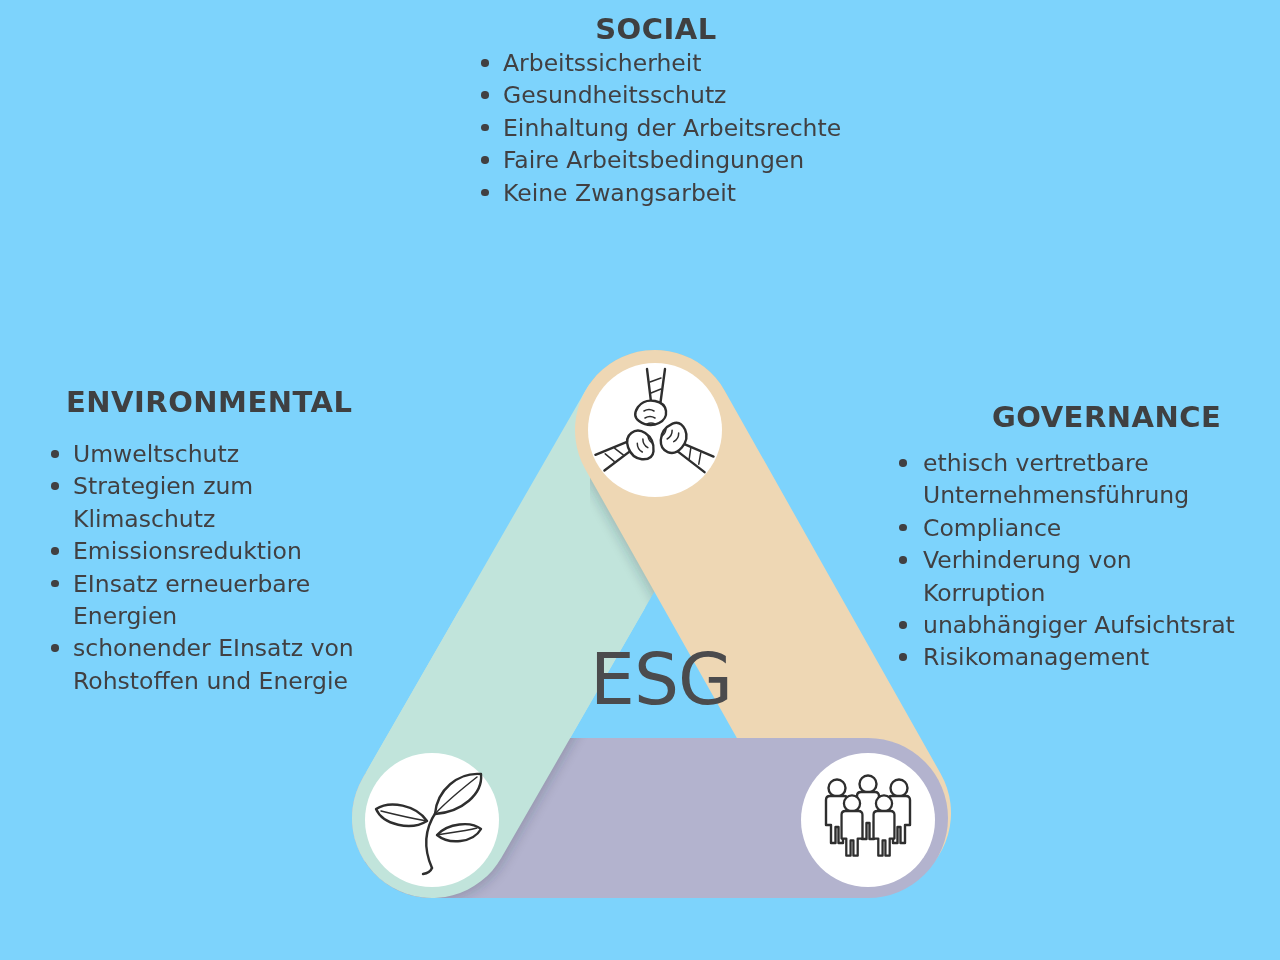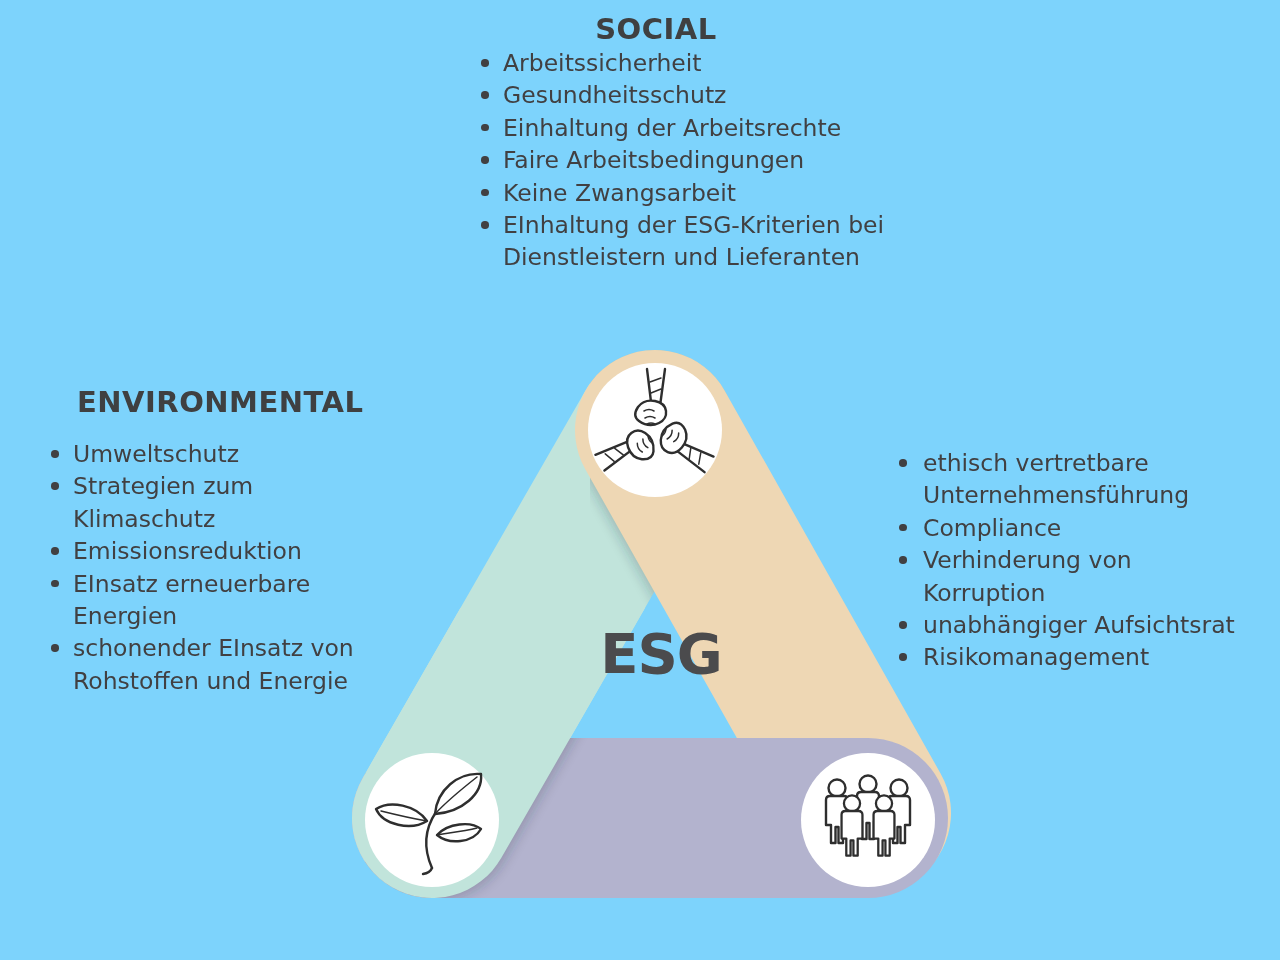--- a/index.html
+++ b/index.html
@@ -7,42 +7,42 @@
     position:relative; width:1280px; height:960px; overflow:hidden;
     background:#7dd3fc; font-family:"DejaVu Sans","Liberation Sans",sans-serif;
   }
   #triangle-svg { position:absolute; left:0; top:0; z-index:1; }
 
   .heading {
     position:absolute; z-index:3; color:#3f4041; font-weight:bold;
     font-size:29px; line-height:1.1; letter-spacing:0.5px; white-space:nowrap;
   }
   #social-heading { left:656px; top:14px; transform:translateX(-50%); }
-  #environmental-heading { left:66px; top:387px;margin-left:11px; }
+  #environmental-heading { left:66px; top:387px; }
   #governance-heading { left:992px; top:402px; }
 
   ul.bullets {
     position:absolute; z-index:3; margin:0; padding:0; list-style:none;
     color:#414042; font-size:23.5px; line-height:32.4px; width:460px;
   }
   ul.bullets li {
     position:relative; padding-left:26px; white-space:pre-line;
   }
   ul.bullets li::before {
     content:""; position:absolute; left:4px; top:12px;
     width:7.5px; height:7.5px; border-radius:50%; background:#414042;
   }
   #social-list { left:477px; top:47px; }
   #environmental-list { left:47px; top:438px; width:420px; }
   #governance-list { left:895px; top:447px; padding-left:0; }
   #governance-list li { padding-left:28px; }
 
   #esg-label {
-    position:absolute; z-index:4; left:661px; top:626px; transform:translateX(-50%);
-    color:#4b4b4d; font-size:56px; font-weight:bold; letter-spacing:-1px; line-height:1;
+    position:absolute; z-index:4; left:661px; top:644px; transform:translateX(-50%);
+    color:#4b4b4d; font-size:71px; font-weight:normal; letter-spacing:-1px; line-height:1;
   }
 
   .icon-line { fill:none; stroke:#2e2e2e; stroke-width:2.4; stroke-linecap:round; stroke-linejoin:round; }
   .icon-fill { fill:#ffffff; stroke:#2e2e2e; stroke-width:2.4; stroke-linecap:round; stroke-linejoin:round; }
   .icon-thin { fill:none; stroke:#2e2e2e; stroke-width:1.5; stroke-linecap:round; }
 </style>
 </head>
 <body>
 
 <div id="stage">
@@ -131,36 +131,35 @@
     </g>
   </svg>
 
   <div class="heading" id="social-heading">SOCIAL</div>
   <ul class="bullets" id="social-list">
     <li>Arbeitssicherheit</li>
     <li>Gesundheitsschutz</li>
     <li>Einhaltung der Arbeitsrechte</li>
     <li>Faire Arbeitsbedingungen</li>
     <li>Keine Zwangsarbeit</li>
-    <li>EInhaltung der ESG-Kriterien bei
-Dienstleistern und Lieferanten</li>
   </ul>
 
   <div class="heading" id="environmental-heading">ENVIRONMENTAL</div>
   <ul class="bullets" id="environmental-list">
     <li>Umweltschutz</li>
     <li>Strategien zum
 Klimaschutz</li>
     <li>Emissionsreduktion</li>
     <li>EInsatz erneuerbare
 Energien</li>
     <li>schonender EInsatz von
 Rohstoffen und Energie</li>
   </ul>
 
+  <div class="heading" id="governance-heading">GOVERNANCE</div>
   <ul class="bullets" id="governance-list">
     <li>ethisch vertretbare
 Unternehmensführung</li>
     <li>Compliance</li>
     <li>Verhinderung von
 Korruption</li>
     <li>unabhängiger Aufsichtsrat</li>
     <li>Risikomanagement</li>
   </ul>
 

